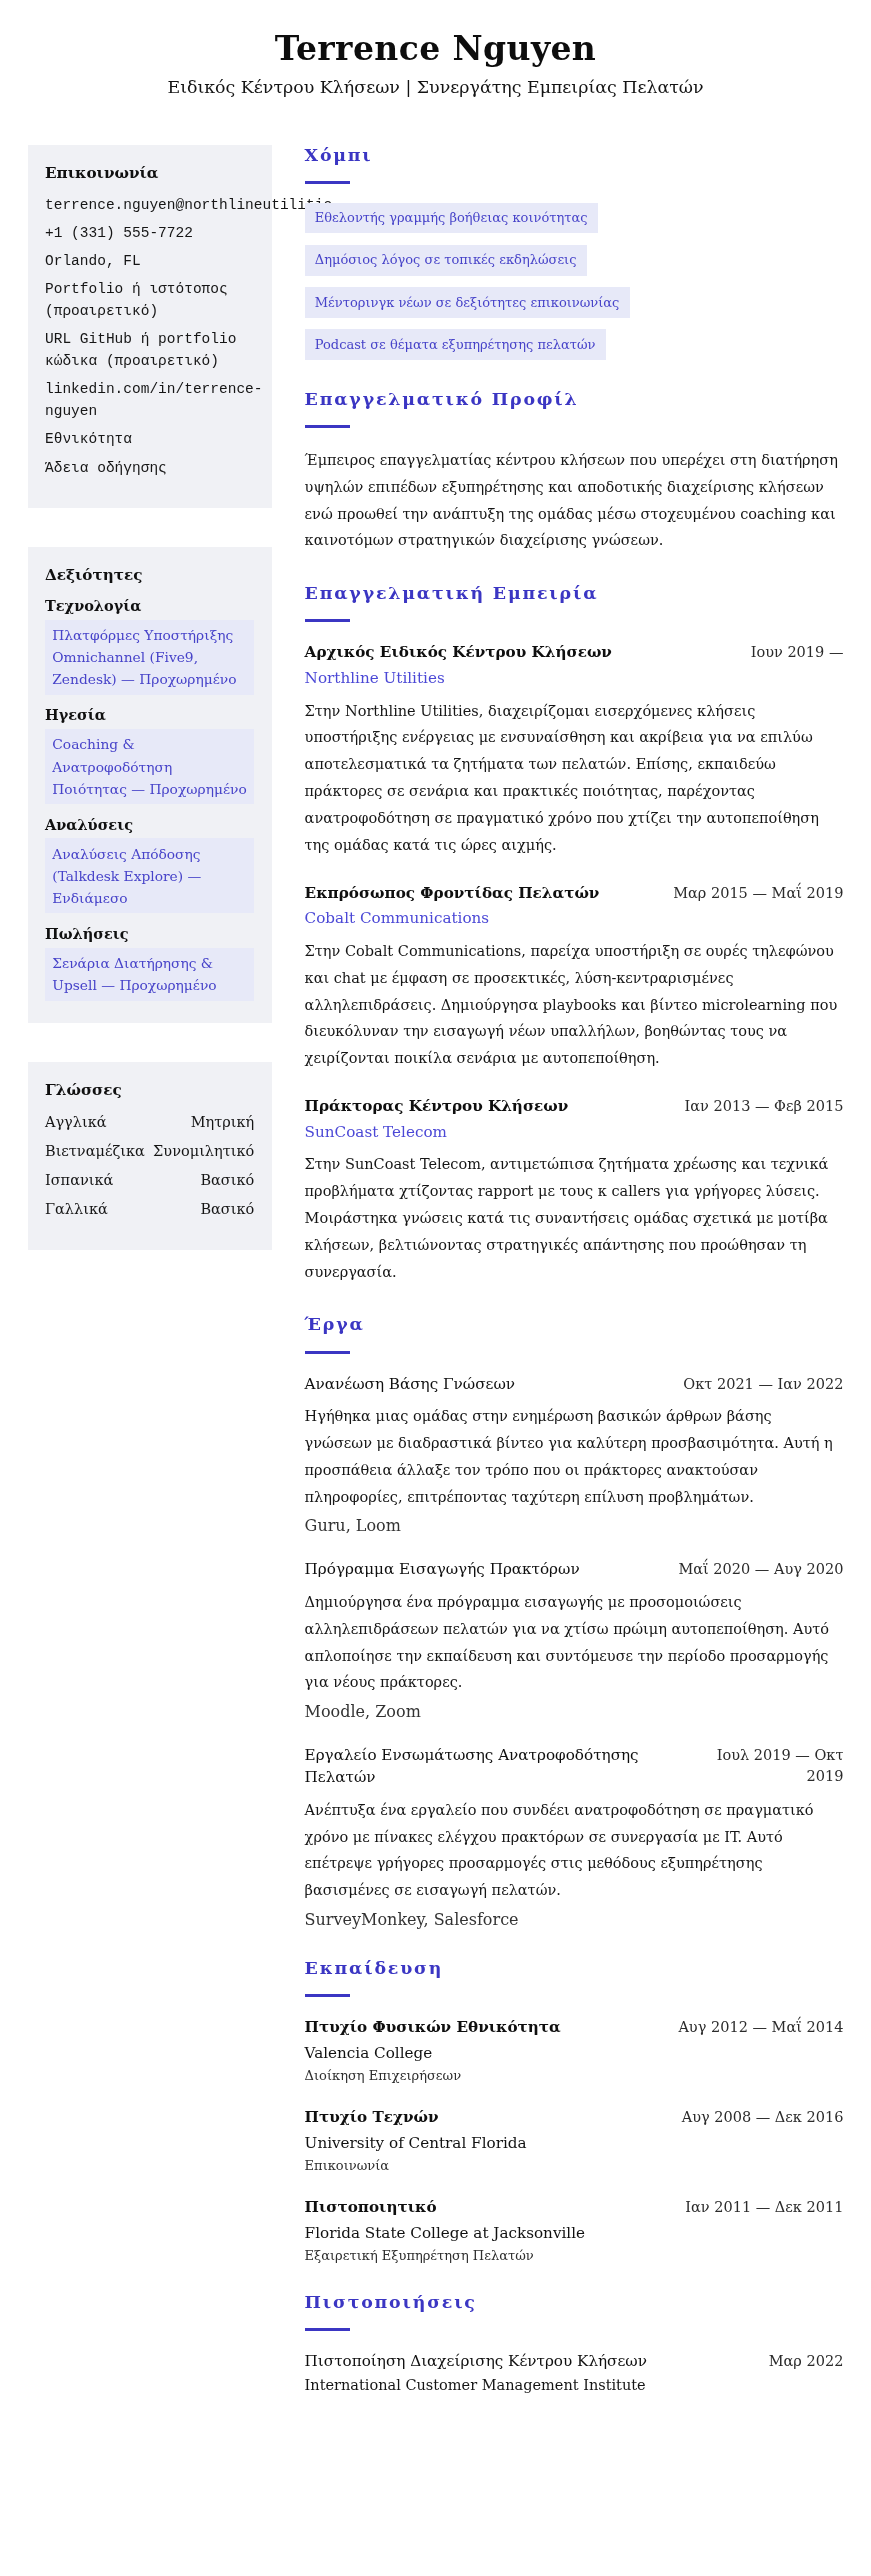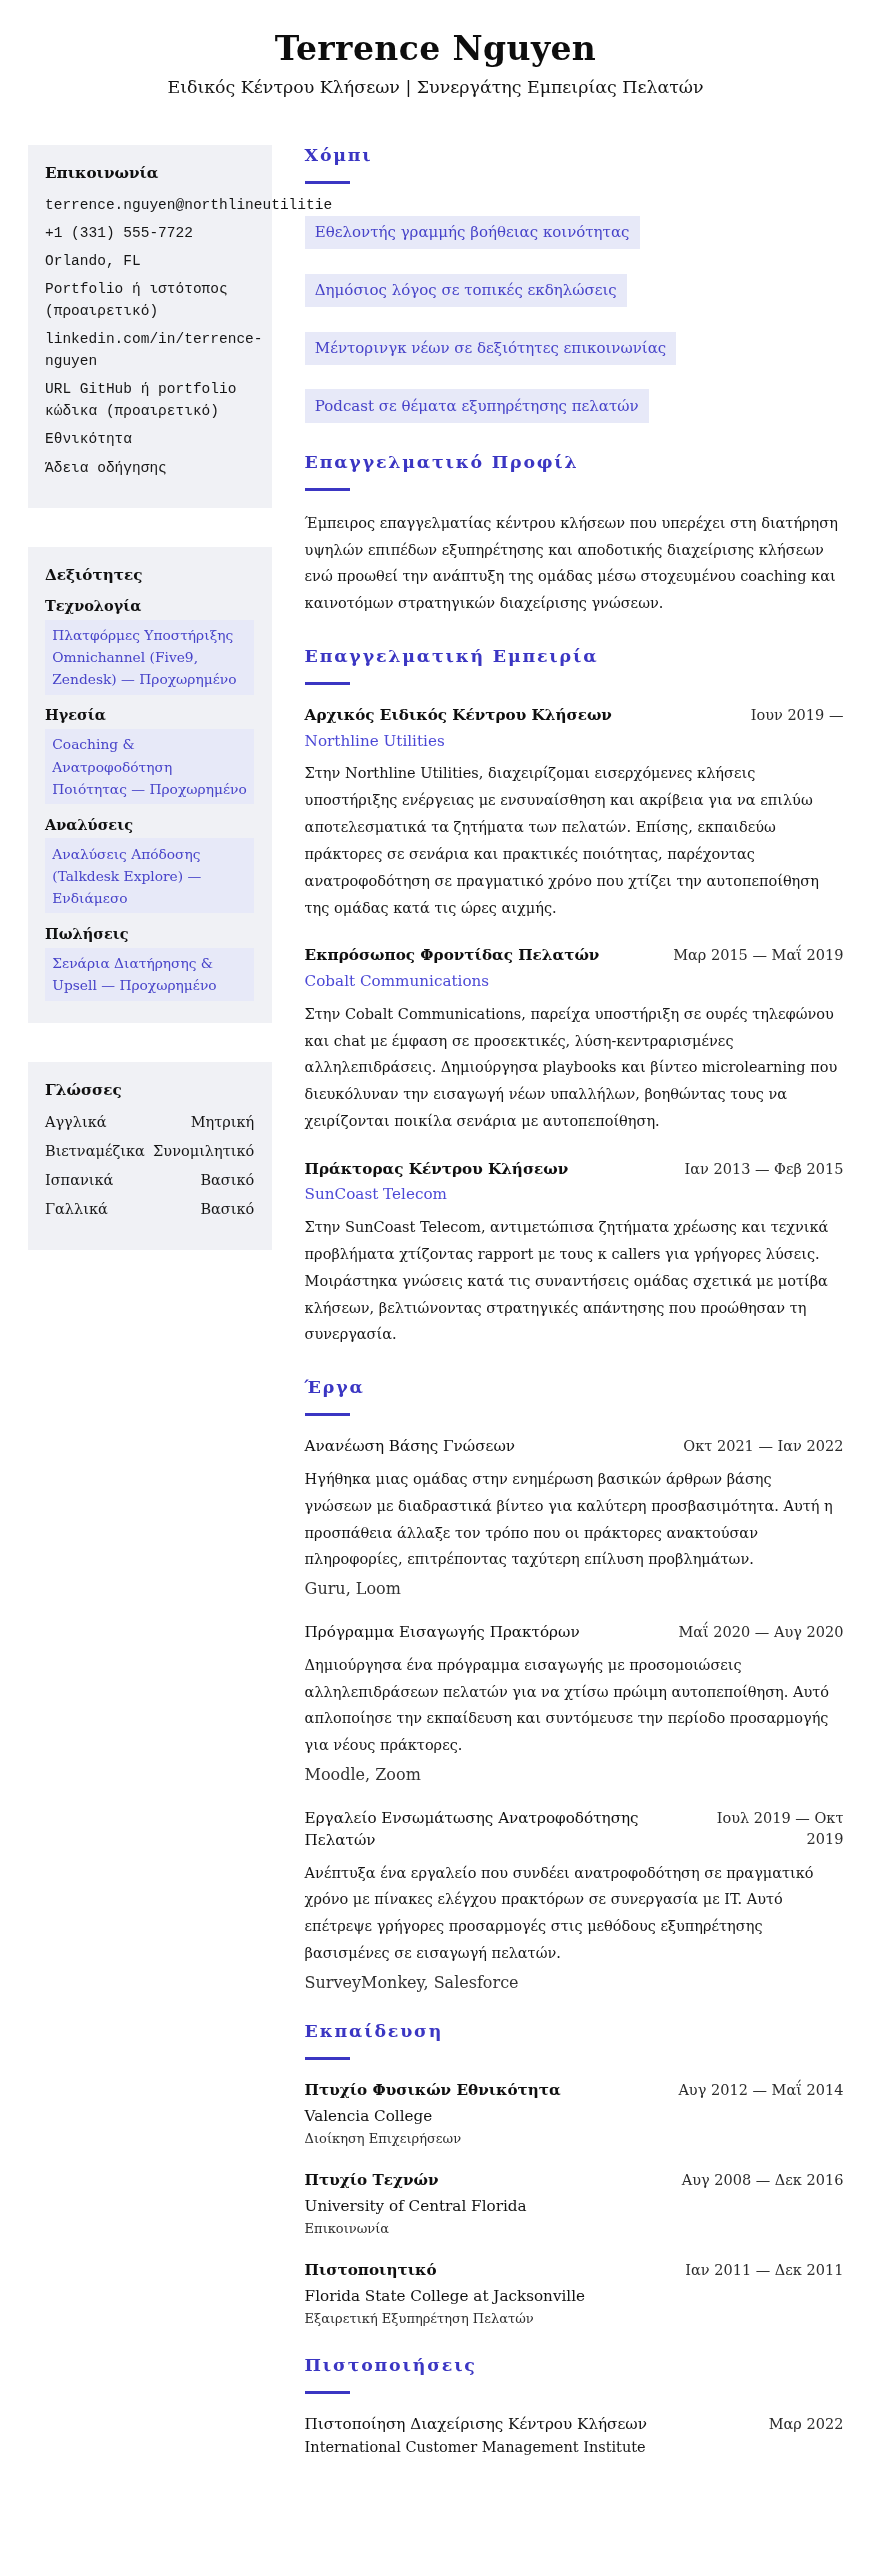--- a/index.html
+++ b/index.html
@@ -41,21 +41,21 @@
   
   main { flex:1 1 auto; min-width:0; position:relative; z-index:1; }
   .main-sec { margin-bottom:29px; }
   .sec-head { margin-bottom:19px; }
   .sec-title { color:var(--accent,#3b36c3); font-size:17.4px; font-weight:700; letter-spacing:1.8px; line-height:1.25; }
   .sec-rule { width:45px; height:2.9px; background:var(--accent,#3b36c3); margin-top:14.5px; }
 
   .hobby-line { margin-bottom:11.6px; }
   .hobby-chip {
     display:inline-block; background:var(--chip_bg,#e7e9f8); color:var(--chip_text,#4743c9);
-    font-size:15px; line-height:1.35; padding:6.5px 10.2px;margin-top:13px;
+    font-size:13px; line-height:1.35; padding:6.5px 10.2px;
   }
 
   .para { font-size:14.5px; line-height:1.85; color:var(--body_text,#161616); }
 
   .entry { margin-bottom:23px; }
   .entry:last-child { margin-bottom:0; }
   .entry-head { display:flex; align-items:baseline; }
   .entry-title { font-size:15.2px; font-weight:700; line-height:1.45; color:#0f0f0f; }
   .entry-title.regular { font-weight:400; }
   .entry-date { margin-left:auto; flex:0 1 auto; text-align:right; font-size:14.5px; line-height:1.45; color:var(--date_text,#2b2b2b); }
@@ -80,22 +80,22 @@
 
     <aside>
 
       <section class="side-box">
         <h2>Επικοινωνία</h2>
         <ul class="contact-list">
           <li class="nowrap">terrence.nguyen@northlineutilitie</li>
           <li>+1 (331) 555-7722</li>
           <li>Orlando, FL</li>
           <li>Portfolio ή ιστότοπος (προαιρετικό)</li>
+          <li>URL GitHub ή portfolio κώδικα (προαιρετικό)</li>
           <li>linkedin.com/in/terrence-nguyen</li>
-          <li>URL GitHub ή portfolio κώδικα (προαιρετικό)</li>
           <li>Εθνικότητα</li>
           <li>Άδεια οδήγησης</li>
         </ul>
       </section>
 
       <section class="side-box">
         <h2>Δεξιότητες</h2>
         <div class="skill-group">
           <div class="skill-cat">Τεχνολογία</div>
           <div class="skill-chip">Πλατφόρμες Υποστήριξης Omnichannel (Five9, Zendesk) — Προχωρημένο</div>

